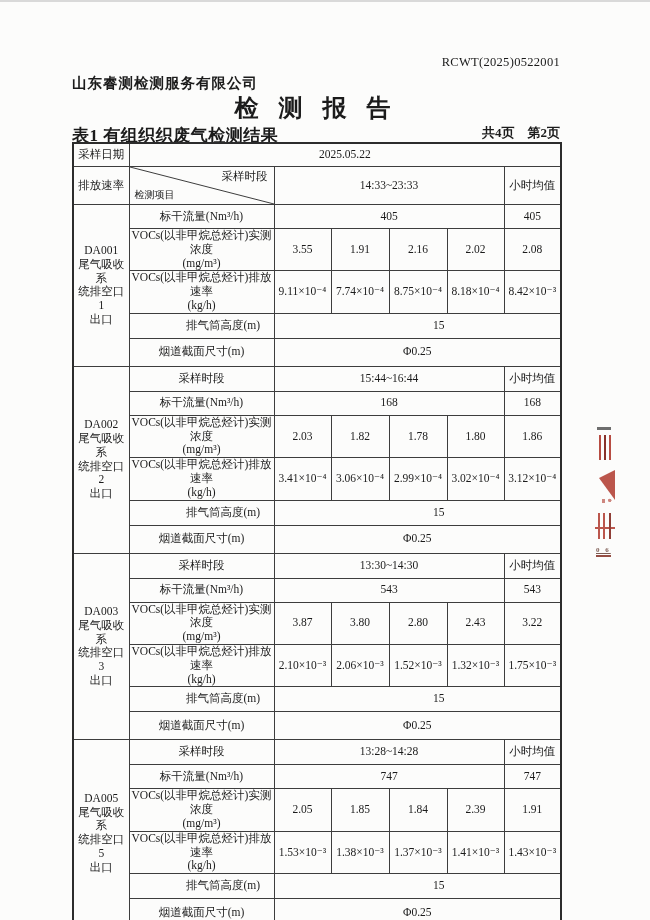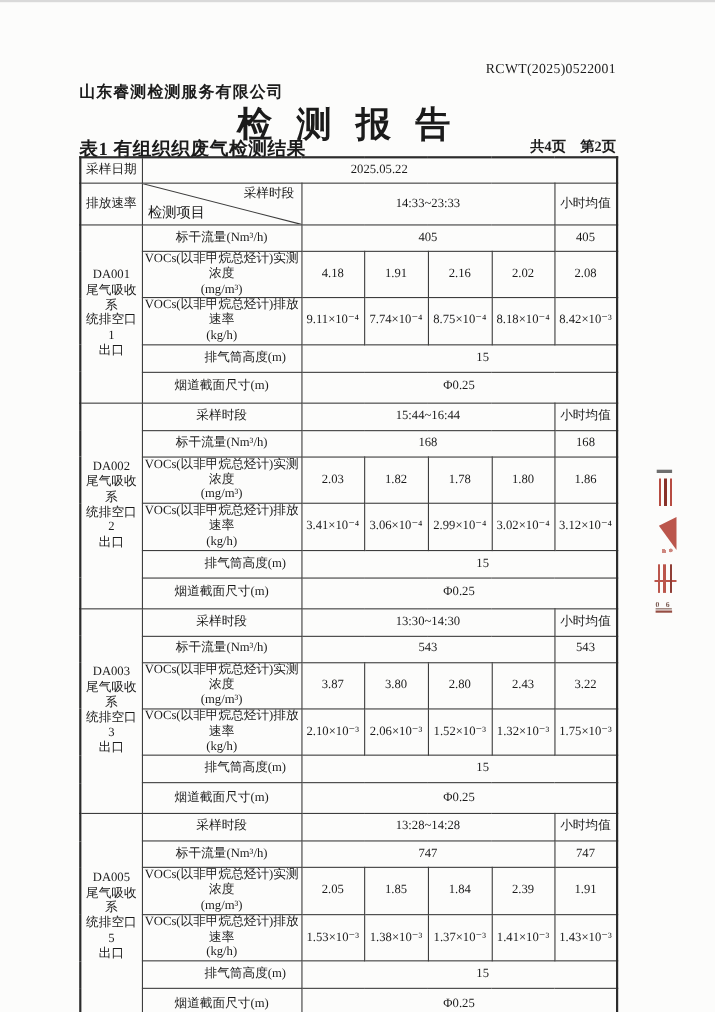--- a/index.html
+++ b/index.html
@@ -5,21 +5,21 @@
   html,body{margin:0;padding:0;}
   body{background:#d9d9d9;}
   .page{
     position:relative;width:650px;height:920px;margin:2px auto;
     background:#fcfcfb;overflow:hidden;
     font-family:"Liberation Serif","DejaVu Serif",serif;color:#1b1b1b;
   }
   
   .report-code{position:absolute;top:53px;left:72px;width:488px;text-align:right;font-size:12.5px;letter-spacing:.3px;}
   .company{position:absolute;top:72px;left:72px;width:488px;text-align:left;font-size:14.5px;font-weight:bold;letter-spacing:1px;}
-  .title{position:absolute;top:90px;left:72px;width:488px;text-align:center;font-size:32px;font-weight:bold;letter-spacing:7px;}
+  .title{position:absolute;top:90px;left:72px;width:488px;text-align:center;font-size:24px;font-weight:bold;letter-spacing:7px;}
   .caption-row{position:absolute;top:122px;left:72px;width:488px;height:16px;}
   .caption{position:absolute;left:0;right:0;text-align:left;font-size:17px;font-weight:bold;letter-spacing:.5px;}
   .pageinfo{position:absolute;right:0;top:0;font-size:13px;font-weight:bold;}
   
   table.results{
     position:absolute;left:72px;top:140px;width:488px;
     border-collapse:collapse;table-layout:fixed;
     border:2px solid #2c2c2c;
   }
   table.results td{
@@ -32,21 +32,21 @@
   tr.r-date  td{height:22px;}
   tr.r-head  td{height:37px;}
   tr.r-flow  td{height:23px;}
   tr.r-two   td{height:29px;}
   tr.r-one   td{height:24px;padding-left:45px;}
   tr.r-duct  td{height:27px;}
   tr.r-period td{height:24px;}
   td.diag-cell{position:relative;padding:0;}
   .diag-svg{position:absolute;left:0;top:0;width:100%;height:100%;display:block;}
   .diag-top{position:absolute;top:3px;right:6px;font-size:11.5px;}
-  .diag-bottom{position:absolute;bottom:3px;left:5px;font-size:13px;}
+  .diag-bottom{position:absolute;bottom:3px;left:5px;font-size:10px;}
   
   .seal{position:absolute;color:var(--seal-color,#b03a2e);text-decoration:underline;}
   .seal-dash{left:597px;top:425px;width:14px;height:3px;background:#565656;opacity:.85;filter:blur(.3px);}
   .seal-strokes{
     left:597px;top:433px;width:17px;height:25px;opacity:.9;filter:blur(.4px);
     background:linear-gradient(90deg,transparent 0 2px,currentColor 2px 4px,transparent 4px 7px,#7c1d14 7px 9px,transparent 9px 12px,currentColor 12px 14px,transparent 14px);
   }
   .seal-triangle{
     left:599px;top:468px;width:0;height:0;opacity:.85;filter:blur(.6px);
     border-right:16px solid currentColor;border-top:8px solid transparent;border-bottom:22px solid transparent;
@@ -109,21 +109,21 @@
 尾气吸收系
 统排空口1
 出口</td>
       <td>标干流量(Nm³/h)</td>
       <td colspan="4">405</td>
       <td>405</td>
     </tr>
     <tr class="r-two">
       <td class="two-line">VOCs(以非甲烷总烃计)实测浓度
 (mg/m³)</td>
-      <td>4.18</td>
+      <td>3.55</td>
       <td>1.91</td>
       <td>2.16</td>
       <td>2.02</td>
       <td>2.08</td>
     </tr>
     <tr class="r-two">
       <td class="two-line">VOCs(以非甲烷总烃计)排放速率
 (kg/h)</td>
       <td>9.11×10⁻⁴</td>
       <td>7.74×10⁻⁴</td>

